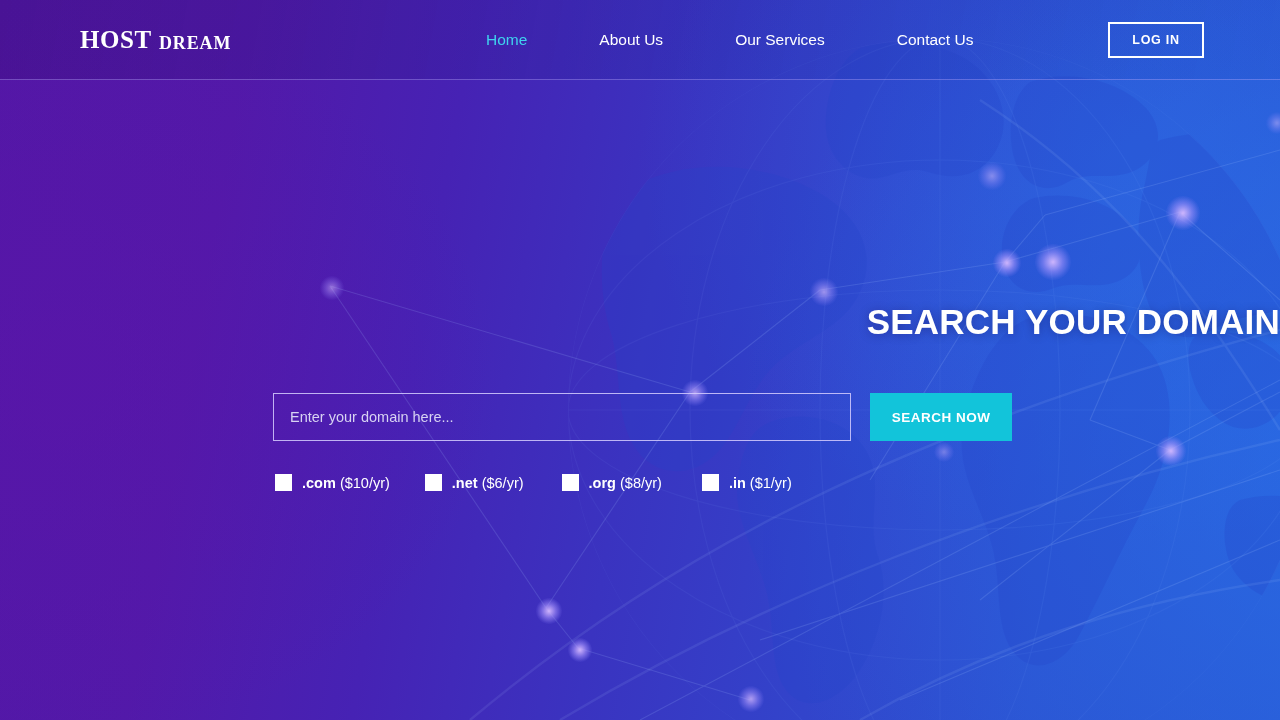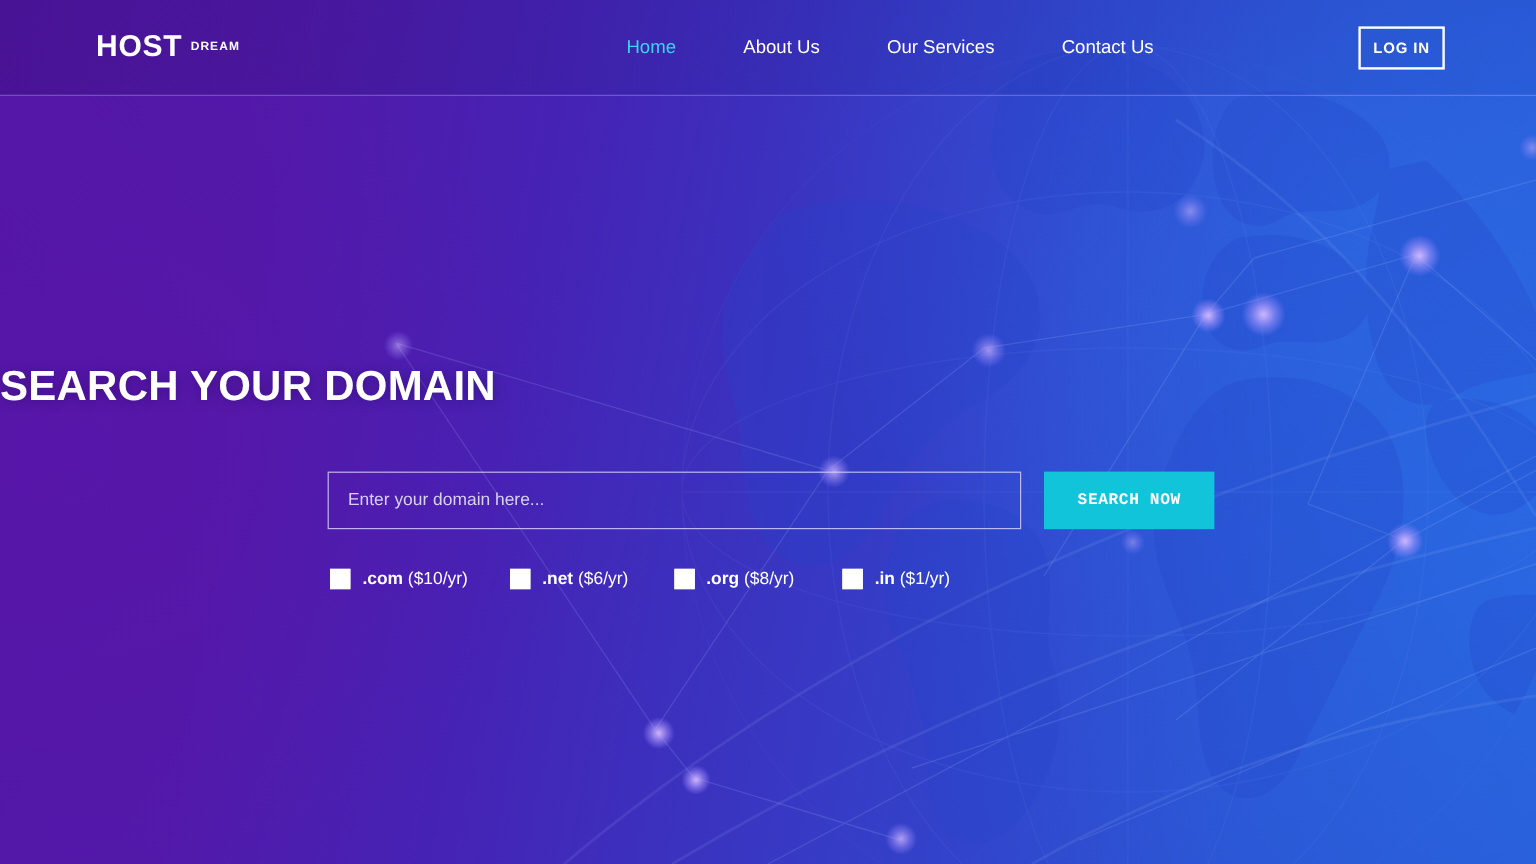--- a/index.html
+++ b/index.html
@@ -64,44 +64,45 @@
     align-items: center;
     z-index: 20;
     background: linear-gradient(100deg, rgba(50,10,110,0.30) 0%, rgba(30,40,160,0.18) 60%, rgba(28,62,190,0.12) 100%);
     border-bottom: 1px solid rgba(186,170,255,0.38);
   }
 
   .logo {
     position: absolute;
     left: 80px;
     display: flex;
-    align-items: center;
+    align-items: flex-end;
     gap: 7px;
     color: #ffffff;
     user-select: none;
+    font-family: Liberation Serif, serif;
   }
   .logo-host {
     font-size: 25px;
     font-weight: bold;
     letter-spacing: 0.6px;
     line-height: 1;
   }
   .logo-dream {
-    font-size: 10px;
+    font-size: 18px;
     font-weight: bold;
     letter-spacing: 0.9px;
     line-height: 1;
   }
 
   .nav {
     position: absolute;
-    left: 522px;
-    display: flex;
-    align-items: center;
-    gap: 0;
+    left: 486px;
+    display: flex;
+    align-items: center;
+    gap: 16px;
     justify-content: space-between;
   }
   .nav-item {
     font-size: 15.5px;
     color: #ffffff;
     text-decoration: none;
     padding: 0 28px;
     line-height: 1;
     white-space: nowrap;
     cursor: pointer;
@@ -110,21 +111,21 @@
   .nav-item.active { color: #3fd2ee; }
 
   .header-actions {
     position: absolute;
     right: 76px;
     display: flex;
     align-items: center;
     gap: 9px;
   }
   .btn-login {
-    width: 72px;
+    width: 96px;
     height: 36px;
     border: 2px solid #ffffff;
     background: transparent;
     color: #ffffff;
     font-family: "Liberation Sans", sans-serif;
     font-size: 12.5px;
     font-weight: bold;
     letter-spacing: 0.7px;
     cursor: pointer;
     display: flex; align-items: center; justify-content: center;
@@ -149,21 +150,21 @@
     top: 80px; left: 0;
     width: 1280px;
     height: 640px;
     z-index: 10;
   }
 
   .hero-title {
     position: absolute;
     top: 222px;
     left: 0; right: 0;
-    text-align: left;
+    text-align: right;
     color: #ffffff;
     font-size: 35px;
     font-weight: bold;
     letter-spacing: 0.2px;
     text-shadow: 0 1px 10px rgba(20,10,70,0.35);
   }
 
   .search-row {
     position: absolute;
     top: 313px;
@@ -184,21 +185,21 @@
   }
   .search-input::placeholder { color: #d7d2f2; opacity: 1; }
 
   .btn-search {
     margin-left: 19px;
     width: 142px;
     height: 48px;
     border: none;
     background: #12c4da;
     color: #ffffff;
-    font-family: Liberation Mono, monospace;
+    font-family: Liberation Sans, sans-serif;
     font-size: 13.5px;
     font-weight: bold;
     letter-spacing: 0.5px;
     cursor: pointer;
   }
 
   .tld-row {
     position: absolute;
     top: 394px;
     left: 275px;

